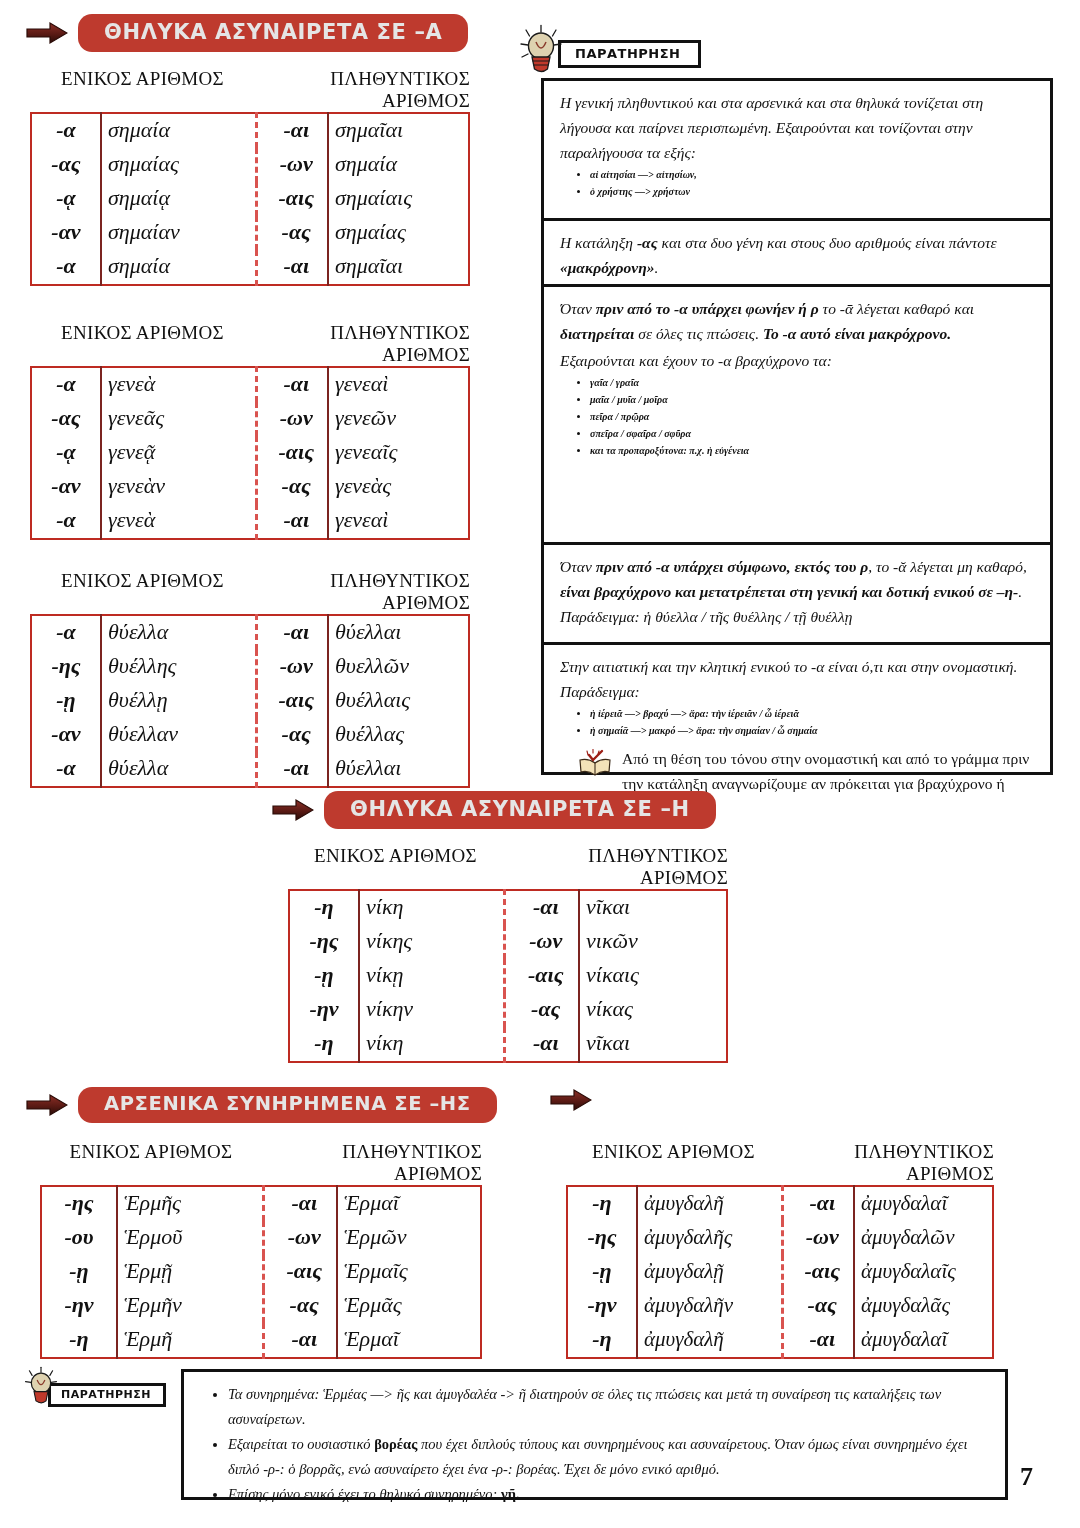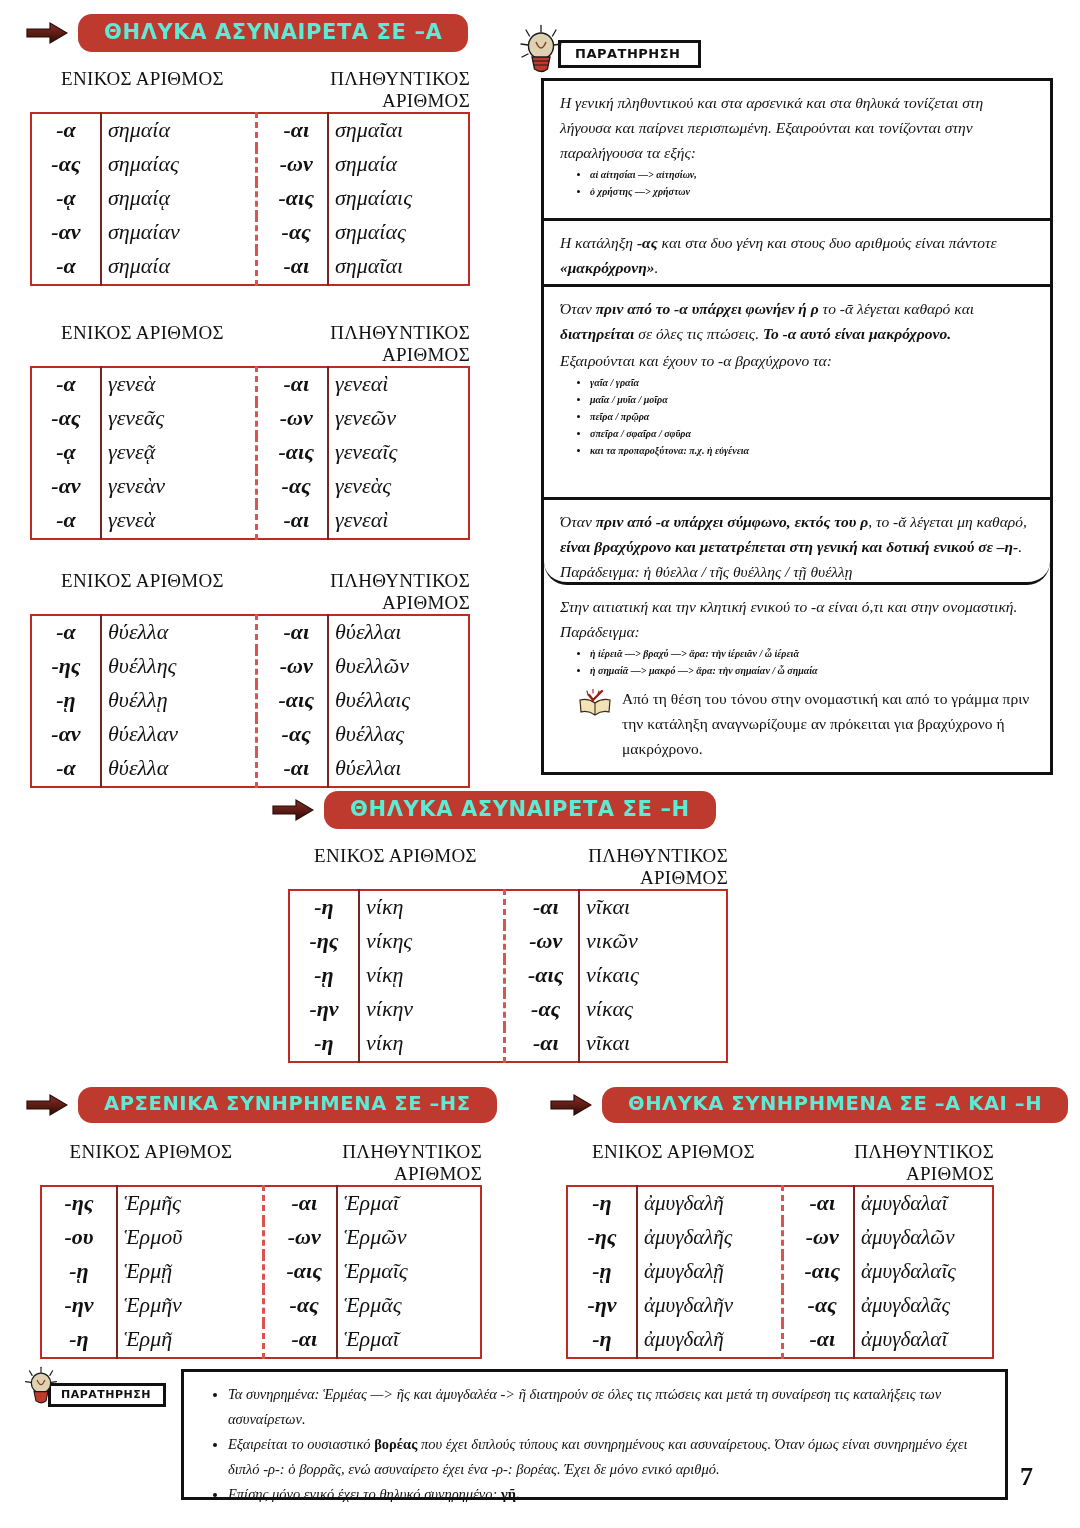--- a/index.html
+++ b/index.html
@@ -12,21 +12,21 @@
     position:relative;
     overflow:hidden;
   }
   .page{position:relative;width:1080px;height:1528px;}
 
   
   .banner-row{display:flex;align-items:center;gap:10px;}
   .arrow-ico{display:block;width:42px;height:26px;flex:0 0 42px;}
   .banner{
     background:#BE3A2E;
-    color:#5eead4;
+    color:#e5e5e5;
     border-radius:14px;
     padding:6px 26px 8px 26px;
     font-family:"DejaVu Sans", sans-serif;
     font-weight:bold;
     font-size:21px;
     letter-spacing:.6px;
     line-height:1.15;
     white-space:nowrap;
     display:inline-block;
   }
@@ -314,33 +314,33 @@
       <ul>
         <li>αἱ αἰτησίαι —&gt; αἰτησίων,</li>
         <li>ὁ χρήστης —&gt; χρήστων</li>
       </ul>
     </div>
 
     <div class="note-sec" style="height:66px;">
       <p><span>Η κατάληξη </span><b class="bd">-ας</b><span> και στα δυο γένη και στους δυο αριθμούς είναι πάντοτε </span><b class="bd">«μακρόχρονη»</b><span>.</span></p>
     </div>
 
-    <div class="note-sec" style="height:213px;">
+    <div class="note-sec" style="height:258px;">
       <p><span>Όταν </span><b class="bd">πριν από το -α υπάρχει φωνήεν ή ρ</b><span> το -ᾱ λέγεται καθαρό και </span><b class="bd">διατηρείται</b><span> σε όλες τις πτώσεις. </span><b class="bd">Το -α αυτό είναι μακρόχρονο.</b></p>
       <p>Εξαιρούνται και έχουν το -α βραχύχρονο τα:</p>
       <ul>
         <li>γαῖα / γραῖα</li>
         <li>μαῖα / μυῖα / μοῖρα</li>
         <li>πεῖρα / πρῷρα</li>
         <li>σπεῖρα / σφαῖρα / σφῦρα</li>
         <li>και τα προπαροξύτονα: π.χ. ἡ εὐγένεια</li>
       </ul>
     </div>
 
-    <div class="note-sec" style="height:85px;border-radius:23px;">
+    <div class="note-sec" style="height:100px;">
       <p><span>Όταν </span><b class="bd">πριν από -α υπάρχει σύμφωνο, εκτός του ρ</b><span>, το -ᾰ λέγεται μη καθαρό, </span><b class="bd">είναι βραχύχρονο και μετατρέπεται στη γενική και δοτική ενικού σε –η-</b><span>. Παράδειγμα:  ἡ θύελλα / τῆς θυέλλης / τῇ θυέλλῃ</span></p>
     </div>
 
     <div class="note-sec" style="height:190px;">
       <p>Στην αιτιατική και την κλητική ενικού το -α είναι ό,τι και στην ονομαστική. Παράδειγμα:</p>
       <ul>
         <li>ἡ ἱέρειᾰ —&gt; βραχύ —&gt; ἄρα: τὴν ἱέρειᾰν / ὦ ἱέρειᾰ</li>
         <li>ἡ σημαίᾱ —&gt; μακρό —&gt; ἄρα: τὴν σημαίαν / ὦ σημαία</li>
       </ul>
       <div class="tipline">
@@ -464,21 +464,20 @@
           <td class="word">Ἑρμαῖ</td>
         </tr>
       </tbody>
     </table>
   </div>
 
   <div style="position:absolute;left:550px;top:1087px;" class="banner-row">
     <svg class="arrow-ico" viewBox="0 0 42 26">
       <path d="M1 9 H24 V3 L41 13 L24 23 V17 H1 Z" fill="url(#ag1)" stroke="#2b0c08" stroke-width="1.2"></path>
     </svg>
-    <span class="banner" style="font-size:19.5px;">ΘΗΛΥΚΑ ΣΥΝΗΡΗΜΕΝΑ ΣΕ –Α ΚΑΙ –Η</span>
   </div>
 
   <div style="position:absolute;left:566px;top:1141px;width:428px;--sgw:215px;" class="tbl-wrap">
     <div class="tbl-heads">
       <span class="h1">ΕΝΙΚΟΣ ΑΡΙΘΜΟΣ</span>
       <span class="h2">ΠΛΗΘΥΝΤΙΚΟΣ ΑΡΙΘΜΟΣ</span>
     </div>
     <table class="decl">
       <colgroup>
           <col style="width:70px">

